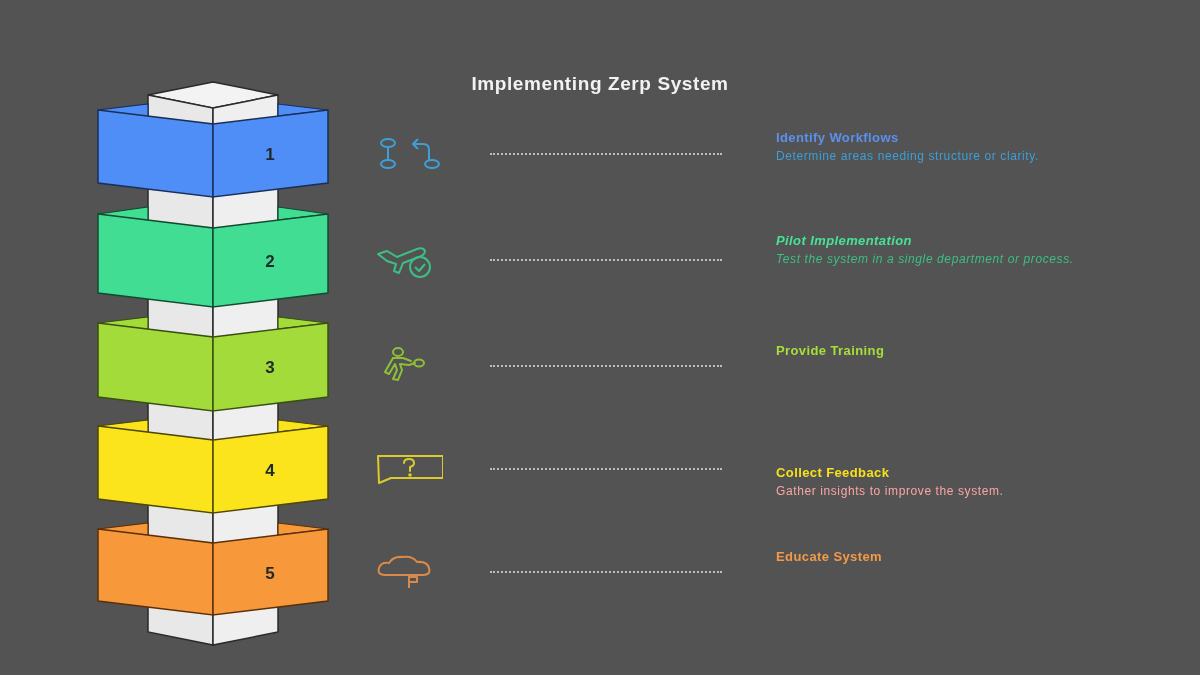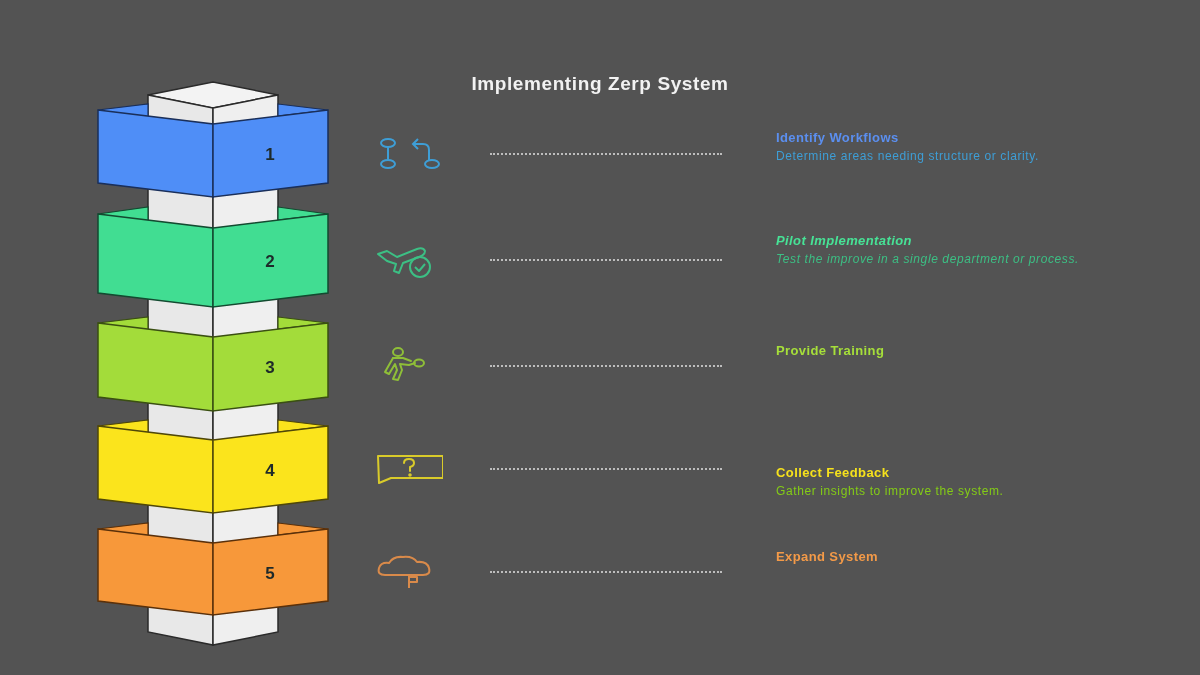--- a/index.html
+++ b/index.html
@@ -132,27 +132,27 @@
 <div class="dots" style="top:468px;"></div>
 <div class="dots" style="top:571px;"></div>
 
 <div class="step-text" style="top:130px;">
   <div class="step-title" style="color:#5b8ff0;">Identify Workflows</div>
   <div class="step-desc" style="color:#3e9ed6;">Determine areas needing structure or clarity.</div>
 </div>
 
 <div class="step-text" style="top:233px;font-style:italic;">
   <div class="step-title" style="color:#47e296;">Pilot Implementation</div>
-  <div class="step-desc" style="color:#3cbf84;">Test the improve in a single department or process.</div>
+  <div class="step-desc" style="color:#3cbf84;">Test the system in a single department or process.</div>
 </div>
 
 <div class="step-text" style="top:343px;">
   <div class="step-title" style="color:#a6df3a;">Provide Training</div>
 </div>
 
 <div class="step-text" style="top:446px;">
   <div class="step-title" style="color:#f6e11c;margin-top:19px;">Collect Feedback</div>
-  <div class="step-desc" style="color:#84cc16;">Gather insights to improve the system.</div>
+  <div class="step-desc" style="color:#fca5a5;">Gather insights to improve the system.</div>
 </div>
 
 <div class="step-text" style="top:549px;">
-  <div class="step-title" style="color:#f39a48;">Expand System</div>
+  <div class="step-title" style="color:#f39a48;">Educate System</div>
 </div>
 
 </body></html>

